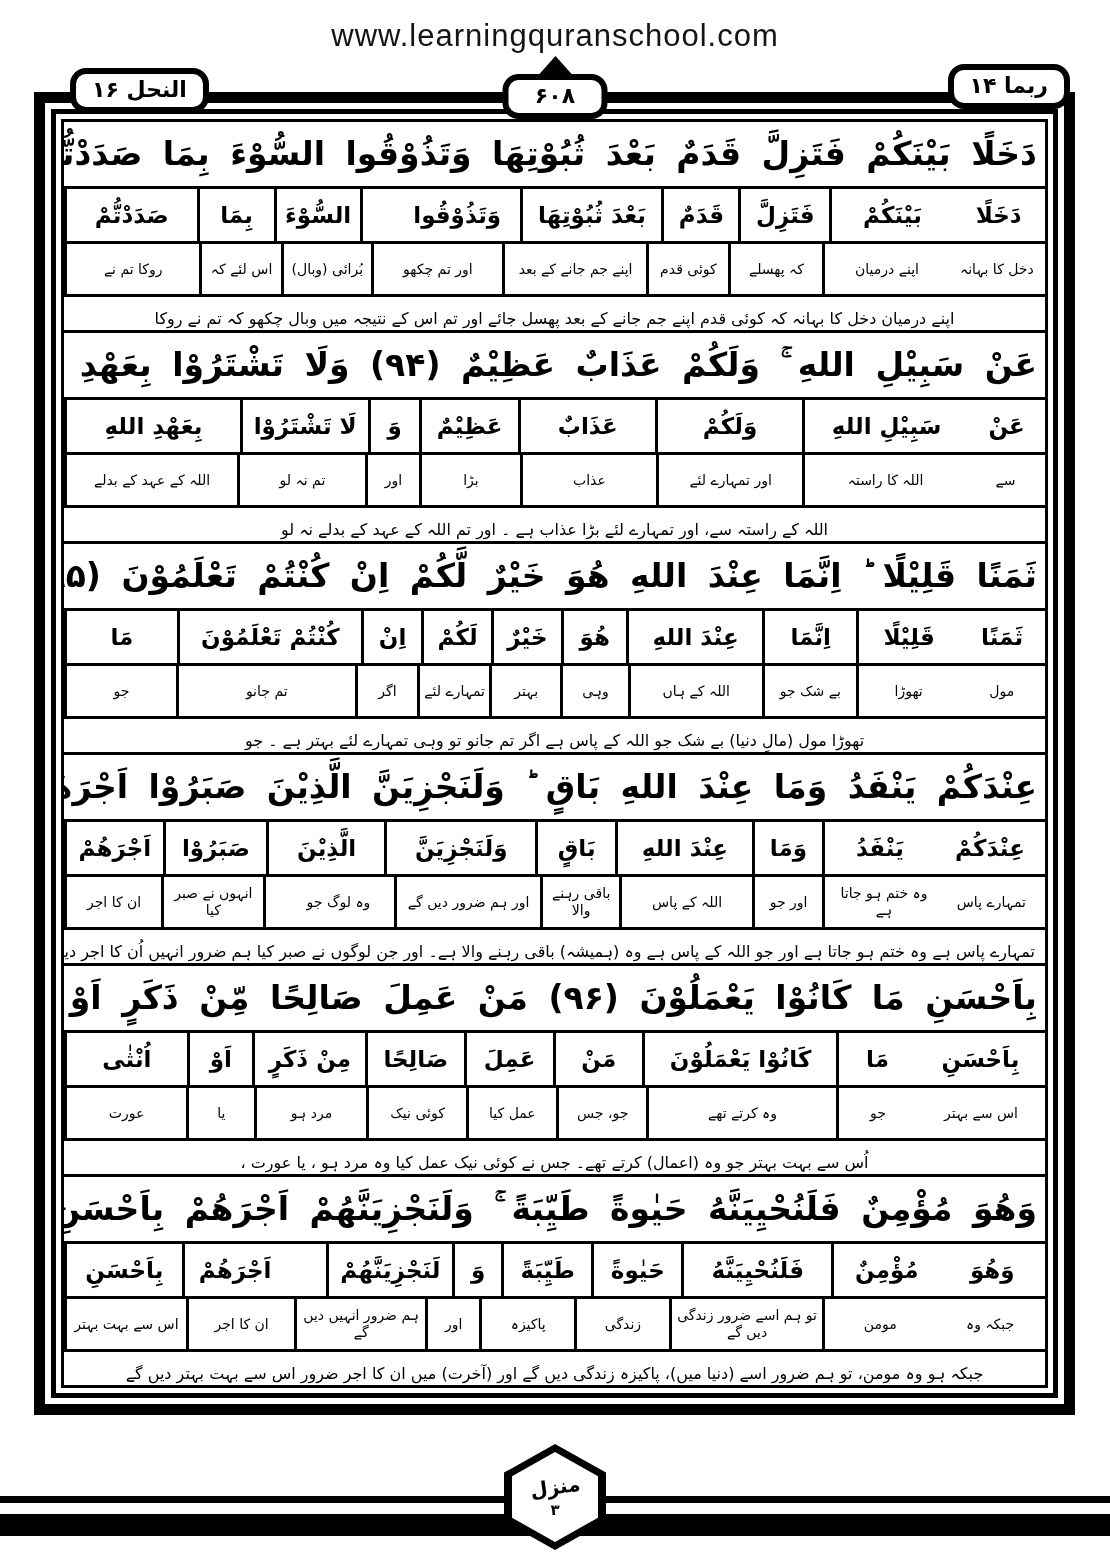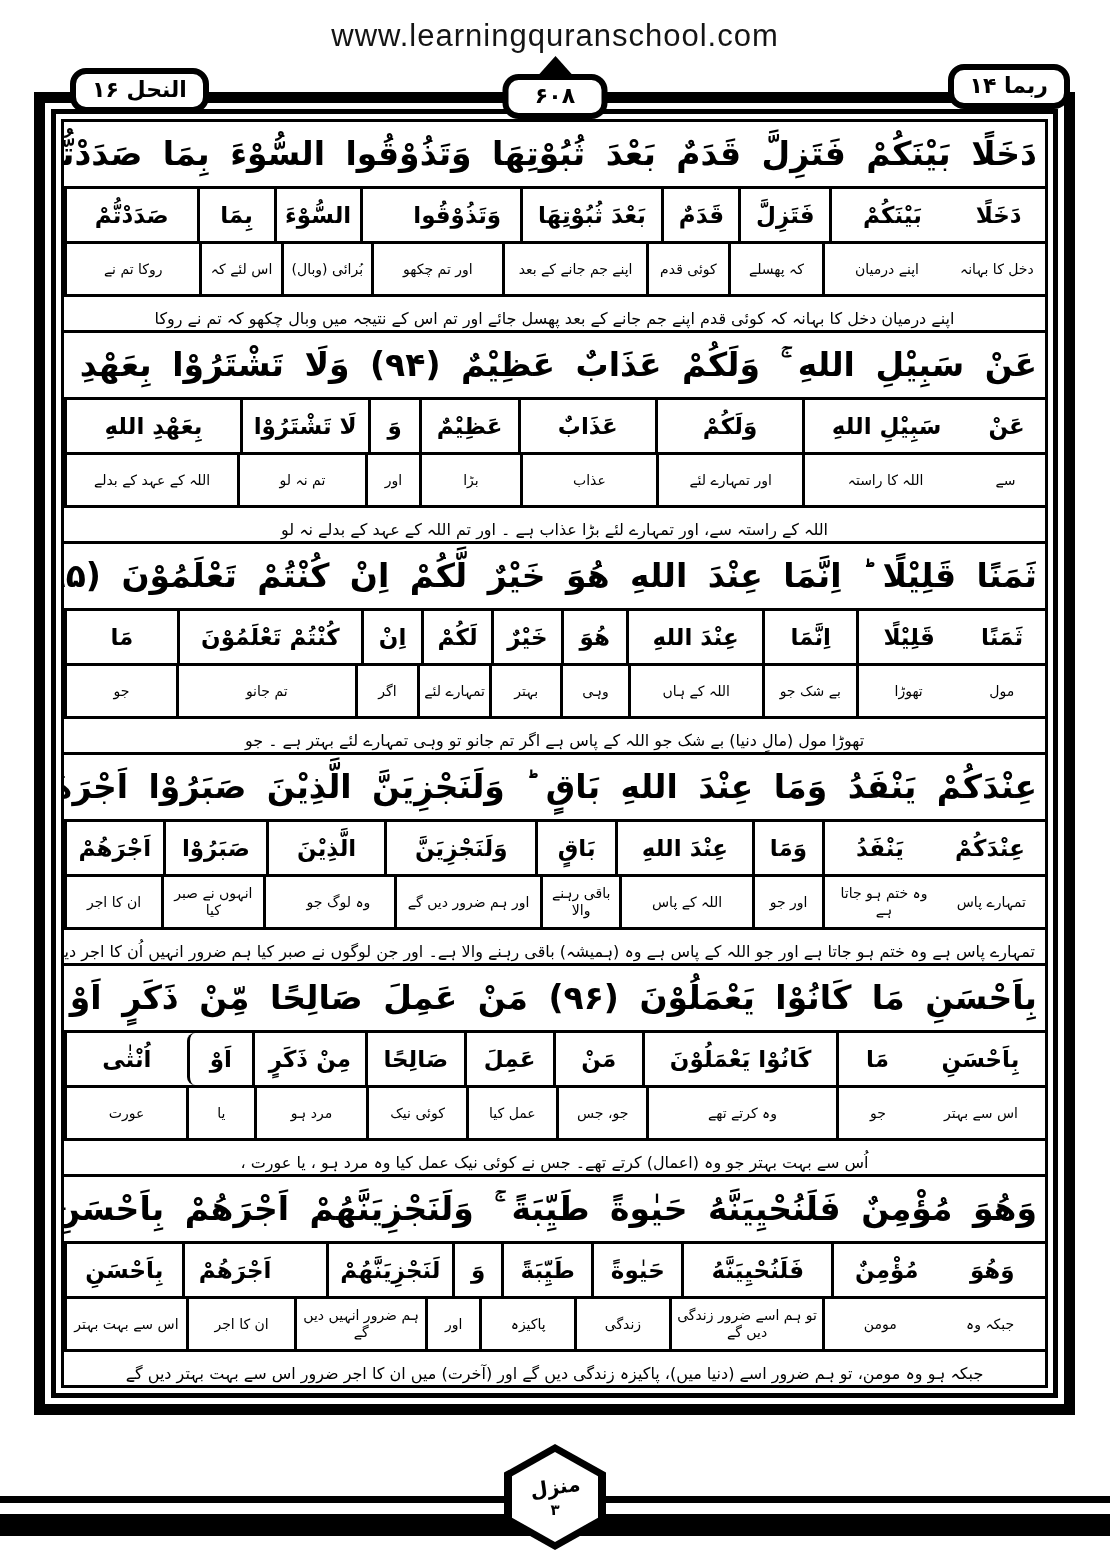--- a/index.html
+++ b/index.html
@@ -224,21 +224,21 @@
             <div class="section">
               <div class="verse">بِاَحْسَنِ مَا كَانُوْا يَعْمَلُوْنَ (۹۶) مَنْ عَمِلَ صَالِحًا مِّنْ ذَكَرٍ اَوْ اُنْثٰى</div>
               <div class="row word-row">
                 <div class="cell" style="flex-grow: 13.5;">بِاَحْسَنِ</div>
                 <div class="cell" style="flex-grow: 8;">مَا</div>
                 <div class="cell" style="flex-grow: 20;">كَانُوْا يَعْمَلُوْنَ</div>
                 <div class="cell" style="flex-grow: 9;">مَنْ</div>
                 <div class="cell" style="flex-grow: 9;">عَمِلَ</div>
                 <div class="cell" style="flex-grow: 10;">صَالِحًا</div>
                 <div class="cell" style="flex-grow: 11.5;">مِنْ ذَكَرٍ</div>
-                <div class="cell" style="flex-grow: 6.5; border-radius: 8px;">اَوْ</div>
+                <div class="cell" style="flex-grow: 6.5;">اَوْ</div>
                 <div class="cell" style="flex-grow: 12.5;">اُنْثٰى</div>
               </div>
               <div class="row urdu-row">
                 <div class="cell" style="flex-grow: 13.5;">اس سے بہتر</div>
                 <div class="cell" style="flex-grow: 8;">جو</div>
                 <div class="cell" style="flex-grow: 20;">وہ کرتے تھے</div>
                 <div class="cell" style="flex-grow: 9;">جو، جس</div>
                 <div class="cell" style="flex-grow: 9;">عمل کیا</div>
                 <div class="cell" style="flex-grow: 10;">کوئی نیک</div>
                 <div class="cell" style="flex-grow: 11.5;">مرد ہو</div>

